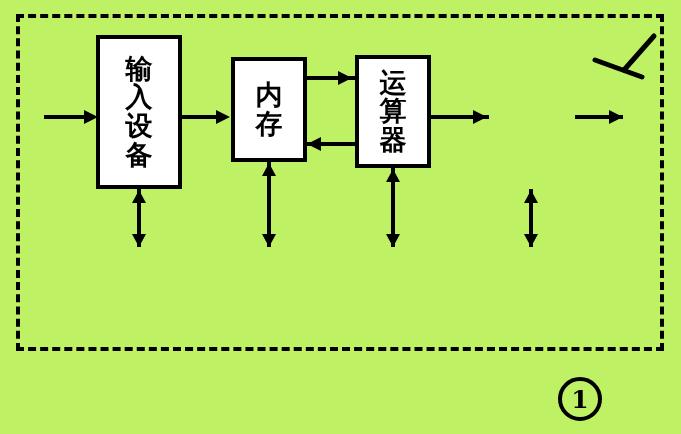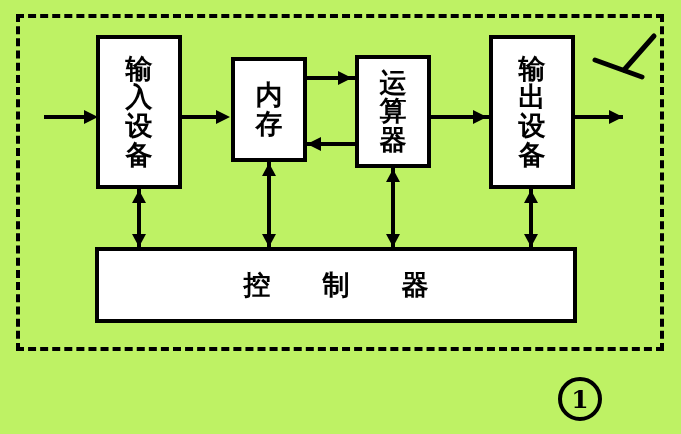--- a/index.html
+++ b/index.html
@@ -158,46 +158,40 @@
   <div class="hline" style="left:307px; top:142px; width:48px;"></div>
   <div class="arrow-l" style="left:307px; top:137px;"></div>
 
   <div class="block" id="block-alu">
     <div class="label-vert">运算器</div>
   </div>
 
   <div class="hline" style="left:431px; top:115px; width:58px;"></div>
   <div class="arrow-r" style="left:473px; top:110px;"></div>
 
-  <div class="block" id="block-output">
-    <div class="label-vert">输出设备</div>
-  </div>
 
   <div class="hline" style="left:575px; top:115px; width:48px;"></div>
   <div class="arrow-r" style="left:609px; top:110px;"></div>
 
   <div class="vline" style="left:137px; top:189px; height:58px;"></div>
   <div class="arrow-u" style="left:132px; top:190px;"></div>
   <div class="arrow-d" style="left:132px; top:234px;"></div>
 
   <div class="vline" style="left:267px; top:162px; height:85px;"></div>
   <div class="arrow-u" style="left:262px; top:163px;"></div>
   <div class="arrow-d" style="left:262px; top:234px;"></div>
 
   <div class="vline" style="left:391px; top:168px; height:79px;"></div>
   <div class="arrow-u" style="left:386px; top:169px;"></div>
   <div class="arrow-d" style="left:386px; top:234px;"></div>
 
   <div class="vline" style="left:529px; top:189px; height:58px;"></div>
   <div class="arrow-u" style="left:524px; top:190px;"></div>
   <div class="arrow-d" style="left:524px; top:234px;"></div>
 
-  <div class="block" id="block-control">
-    <div class="label-horiz">控制器</div>
-  </div>
 
   <svg class="corner-mark" viewBox="0 0 72 62">
     <line x1="3" y1="30" x2="50" y2="47" stroke="#000" stroke-width="5" stroke-linecap="round"></line>
     <line x1="32" y1="40" x2="62" y2="6" stroke="#000" stroke-width="5" stroke-linecap="round"></line>
   </svg>
 
   <div class="fig-number">
     <span>1</span>
   </div>
 

